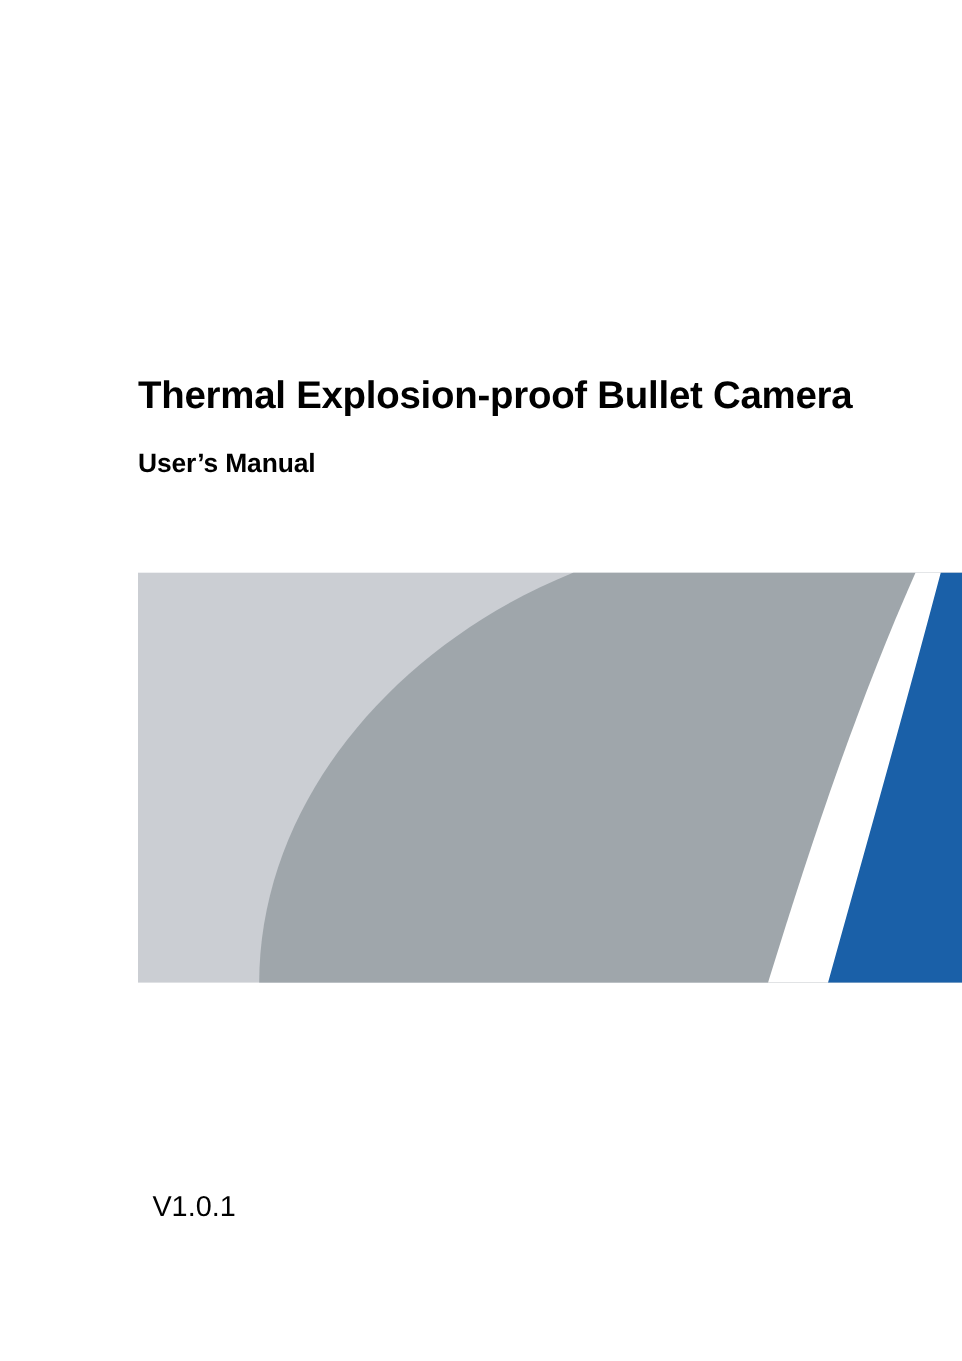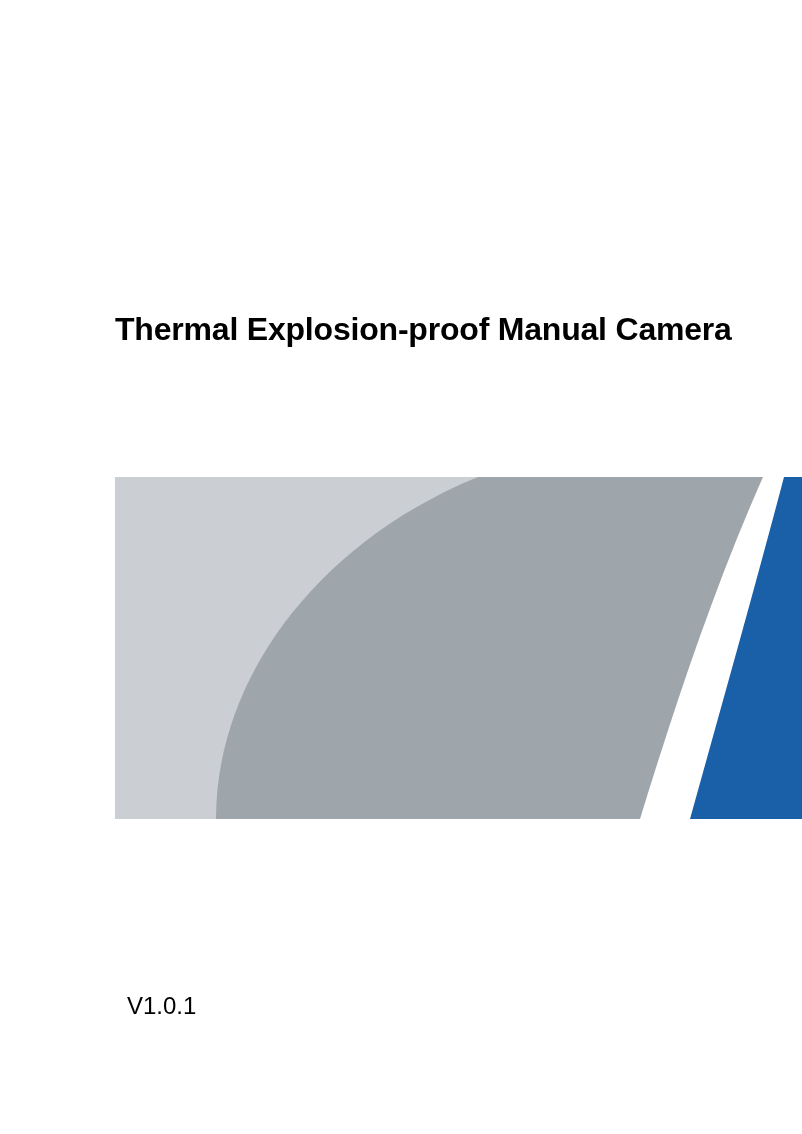--- a/index.html
+++ b/index.html
@@ -72,22 +72,23 @@
     font-weight: 400;
     color: #000000;
     white-space: nowrap;
   }
 </style>
 </head>
 <body>
 
 <div class="page">
 
-  <h1 class="cover-title">Thermal Explosion-proof Manual Camera</h1>
+  <h1 class="cover-title">Thermal Explosion-proof Bullet Camera</h1>
 
+  <h2 class="cover-subtitle">User’s Manual</h2>
 
   <div class="cover-banner">
     <svg viewBox="0 0 687 342" preserveAspectRatio="none" xmlns="http://www.w3.org/2000/svg">
 
       <rect x="0" y="0" width="687" height="342" fill="#CBCED3"></rect>
 
       <path d="M 363 0 L 687 0 L 687 342 L 101 342 C 101 195 210 62 363 0 Z" fill="#9FA6AB"></path>
 
       <path d="M 648 0 L 687 0 L 687 342 L 525 342 C 560 228 600 108 648 0 Z" fill="#FFFFFF"></path>
 

